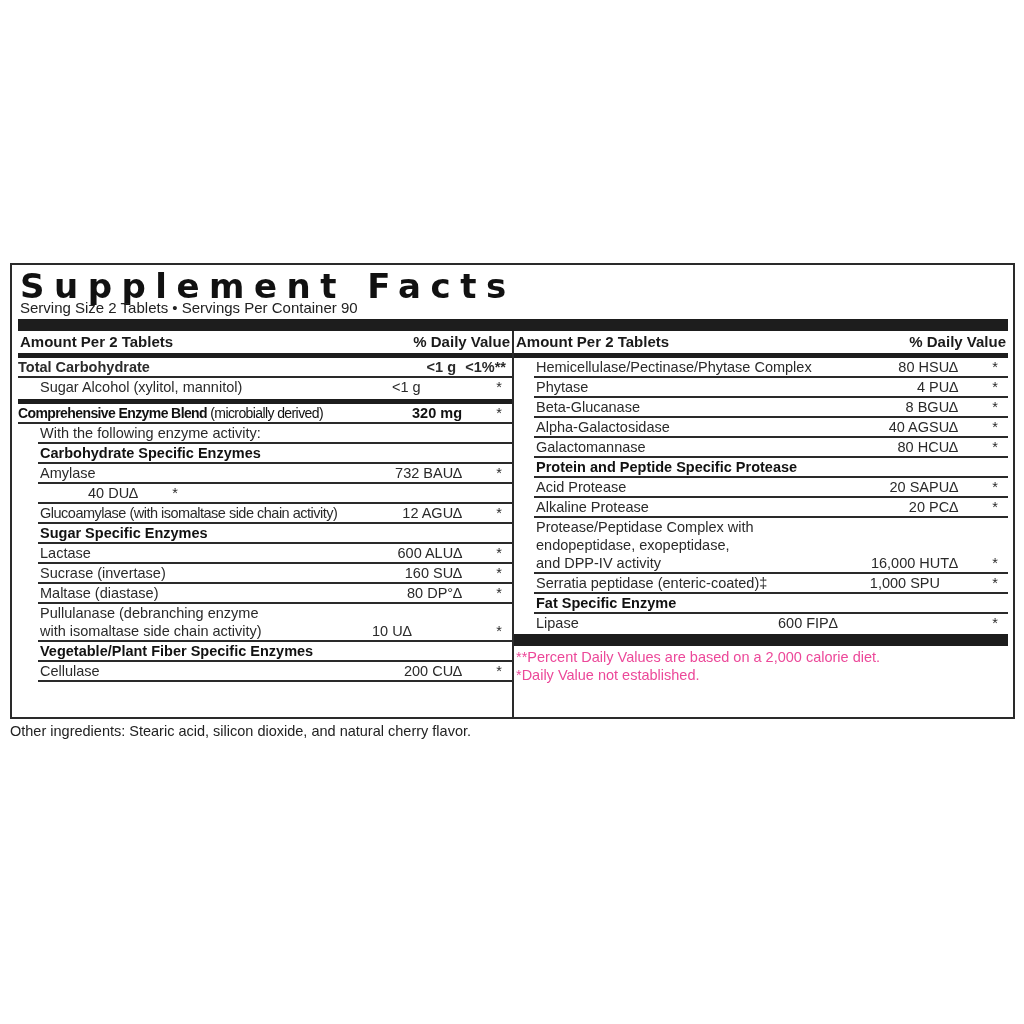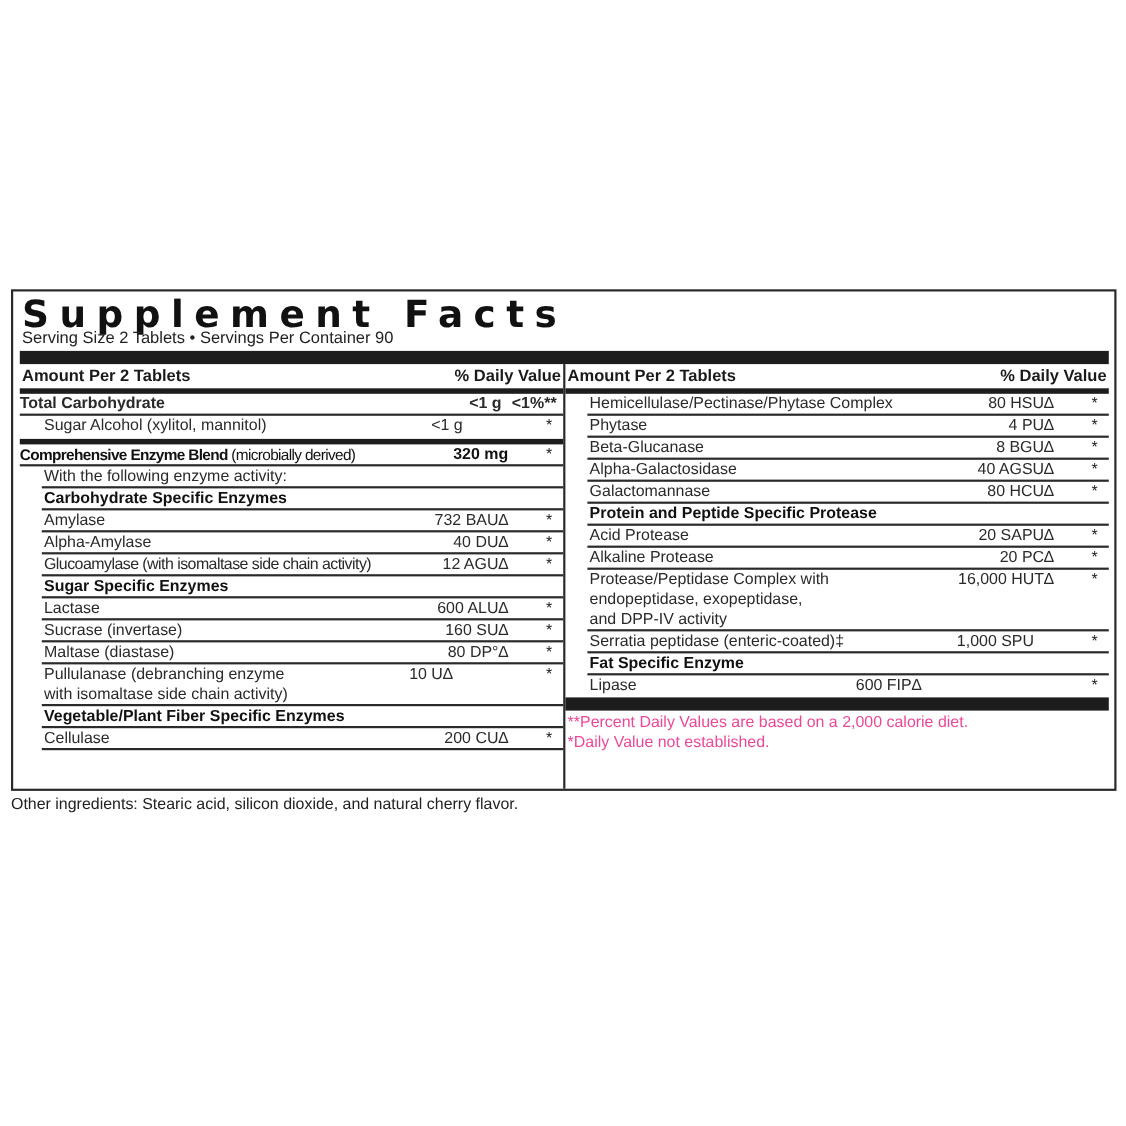--- a/index.html
+++ b/index.html
@@ -18,21 +18,21 @@
   .hdr { display: flex; justify-content: space-between; font-weight: 700; font-size: 15px;
          height: 22px; line-height: 22px; padding: 0 2px; }
   .thick { height: 5px; background: #1d1d1d; }
   .row { position: relative; display: flex; font-size: 14.5px; line-height: 18px;
          border-bottom: 2px solid #2a2a2a; color: #2a2a2a; }
   .row.noline { border-bottom: none; }
   .row .name { flex: 1; white-space: pre-line; }
   .row .amt { width: 100px; text-align: right; }
   .row .dv { width: 40px; text-align: right; padding-right: 10px; }
   .row.ind .name { padding-left: 22px; }
-  .row.ind { margin-left: 20px; }
+  .row.ind { margin-left: 20px; align-items: flex-end; }
   .row.bold .name { font-weight: 700; color: #111; }
   .row.blend .name { font-weight: 700; color: #111; letter-spacing: -0.6px; font-size: 14px; }
   .row.blend .name .sub { font-weight: 400; }
   .row.blend .amt { font-weight: 700; color: #111; text-align: right; padding-left: 2px; }
   .row.first { margin-left: 0; font-weight: bold; }
   .footnotes { font-size: 14.5px; line-height: 18px; padding: 2px 2px; color: #ec4899; }
   .other { position: absolute; left: 10px; top: 722px; width: 505px; font-size: 14.5px;
            line-height: 18px; color: #222; }
 </style>
 </head>
@@ -74,21 +74,20 @@
 
     <div class="row ind bold">
       <span class="name" style="padding-left:2px">Carbohydrate Specific Enzymes</span>
     </div>
     <div class="row ind">
         <span class="name" style="padding-left:2px">Amylase</span>
         <span class="amt">732 BAU∆</span>
         <span class="dv">*</span>
       </div>
     <div class="row ind">
-        <span class="name" style="padding-left:2px">Alpha-Amylase</span>
         <span class="amt">40 DU∆</span>
         <span class="dv">*</span>
       </div>
     <div class="row ind">
         <span class="name" style="padding-left:2px;letter-spacing:-0.5px">Glucoamylase (with isomaltase side chain activity)</span>
         <span class="amt" style="width:80px">12 AGU∆</span>
         <span class="dv">*</span>
       </div>
 
     <div class="row ind bold">

